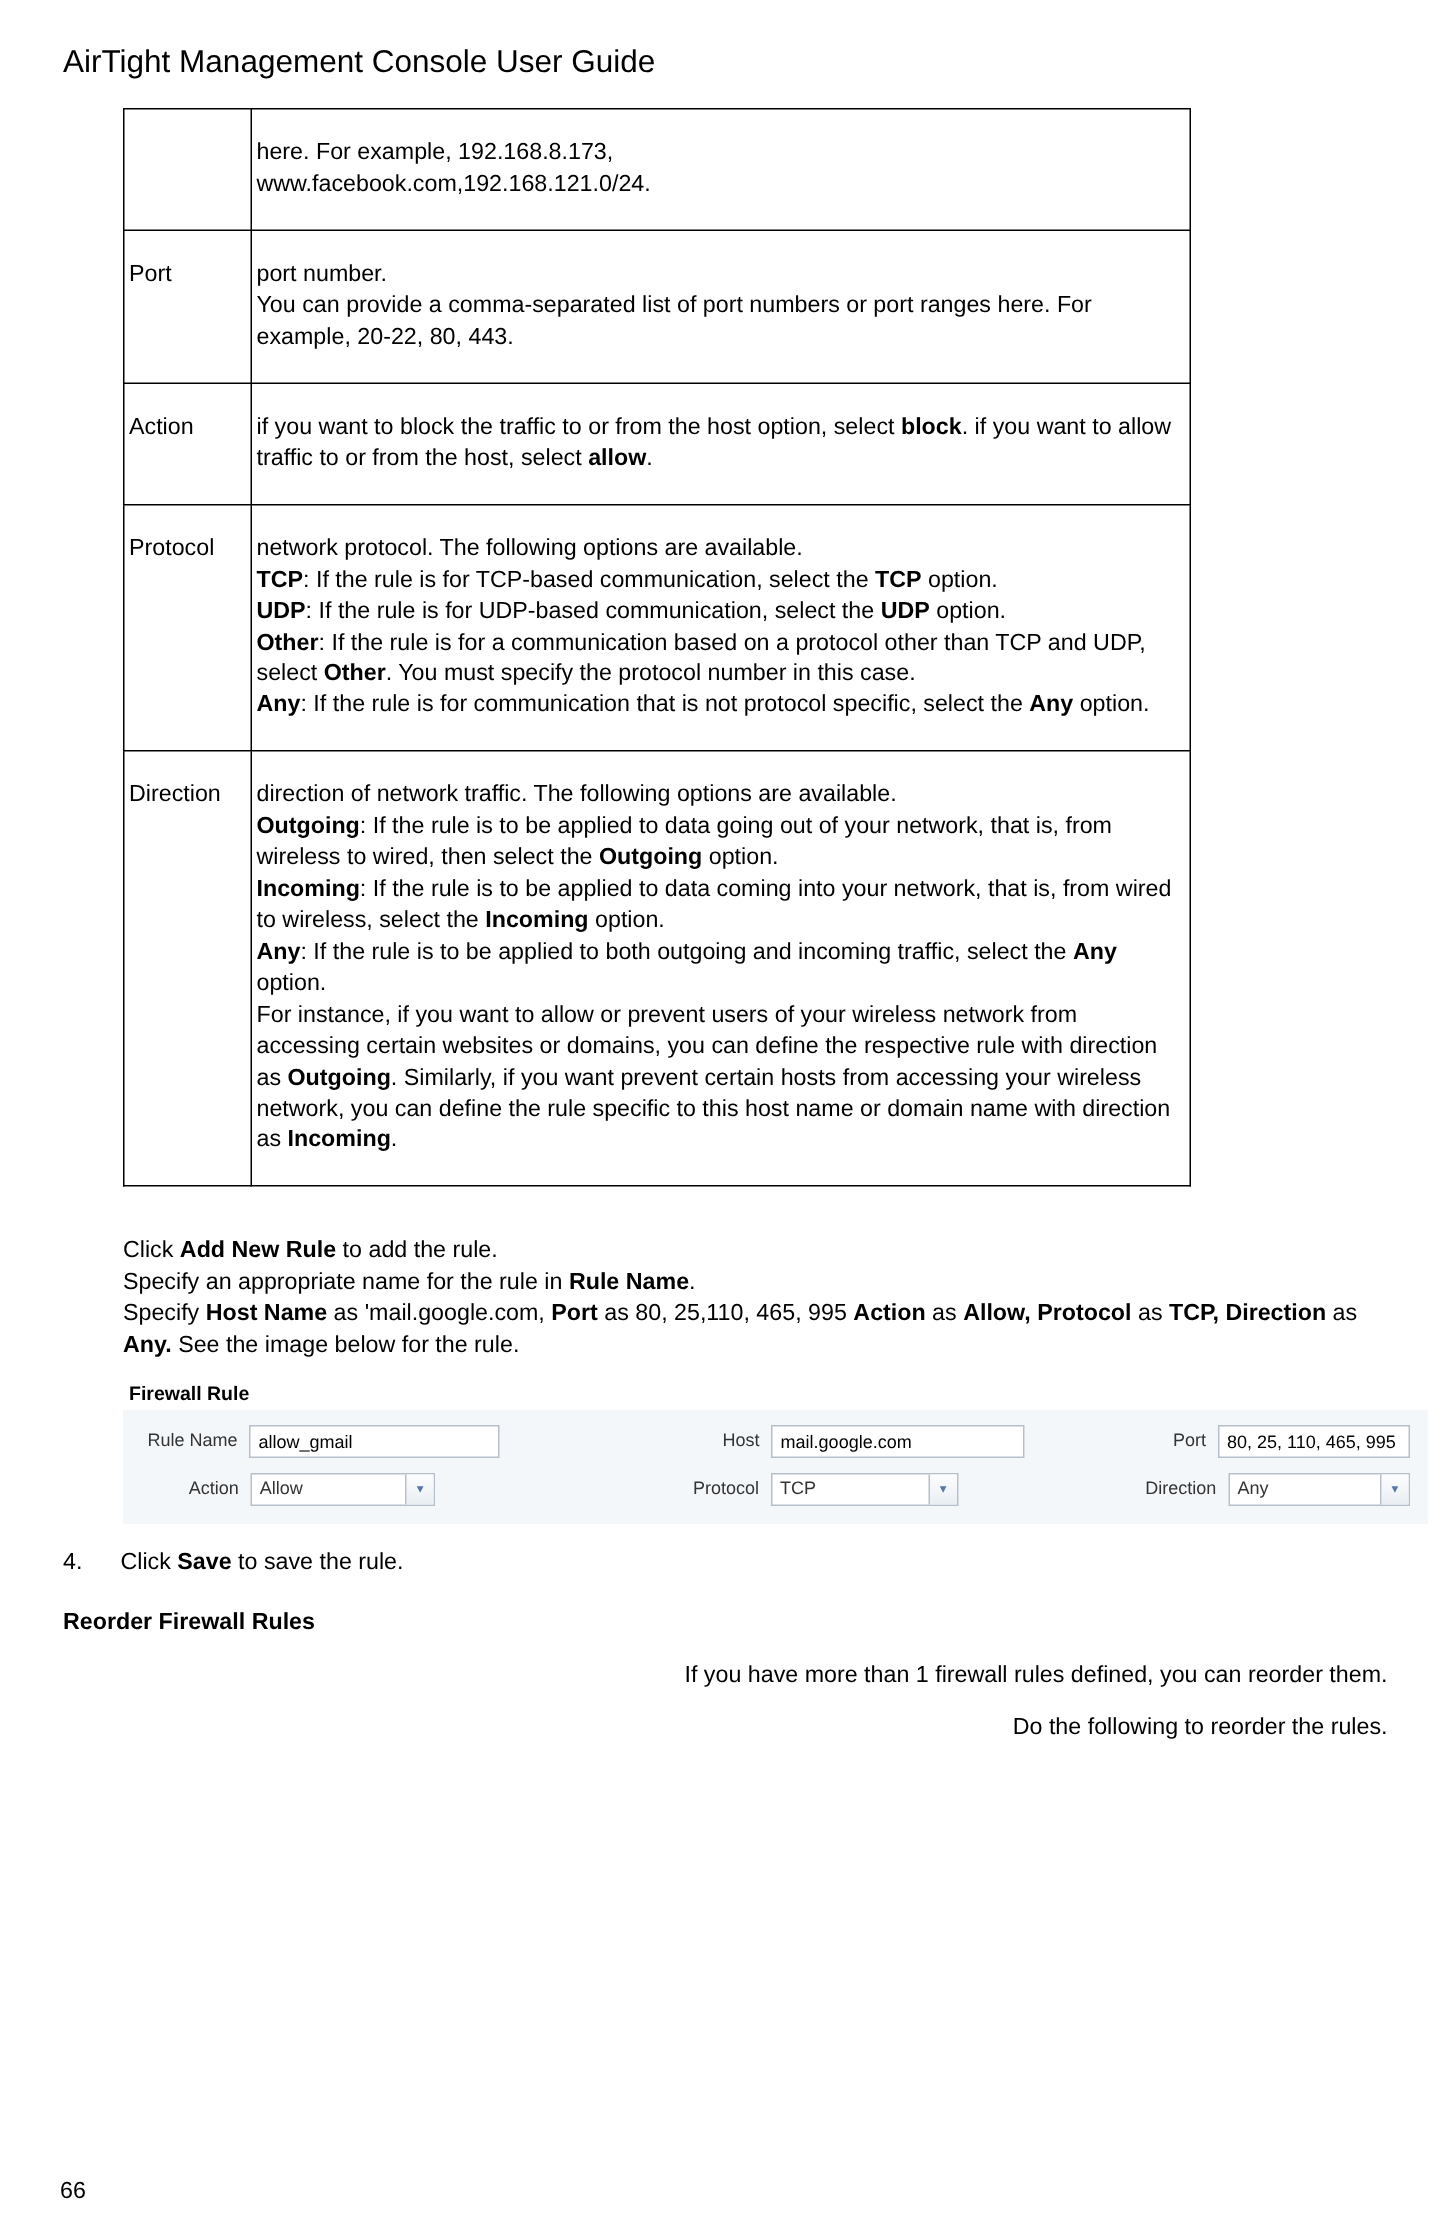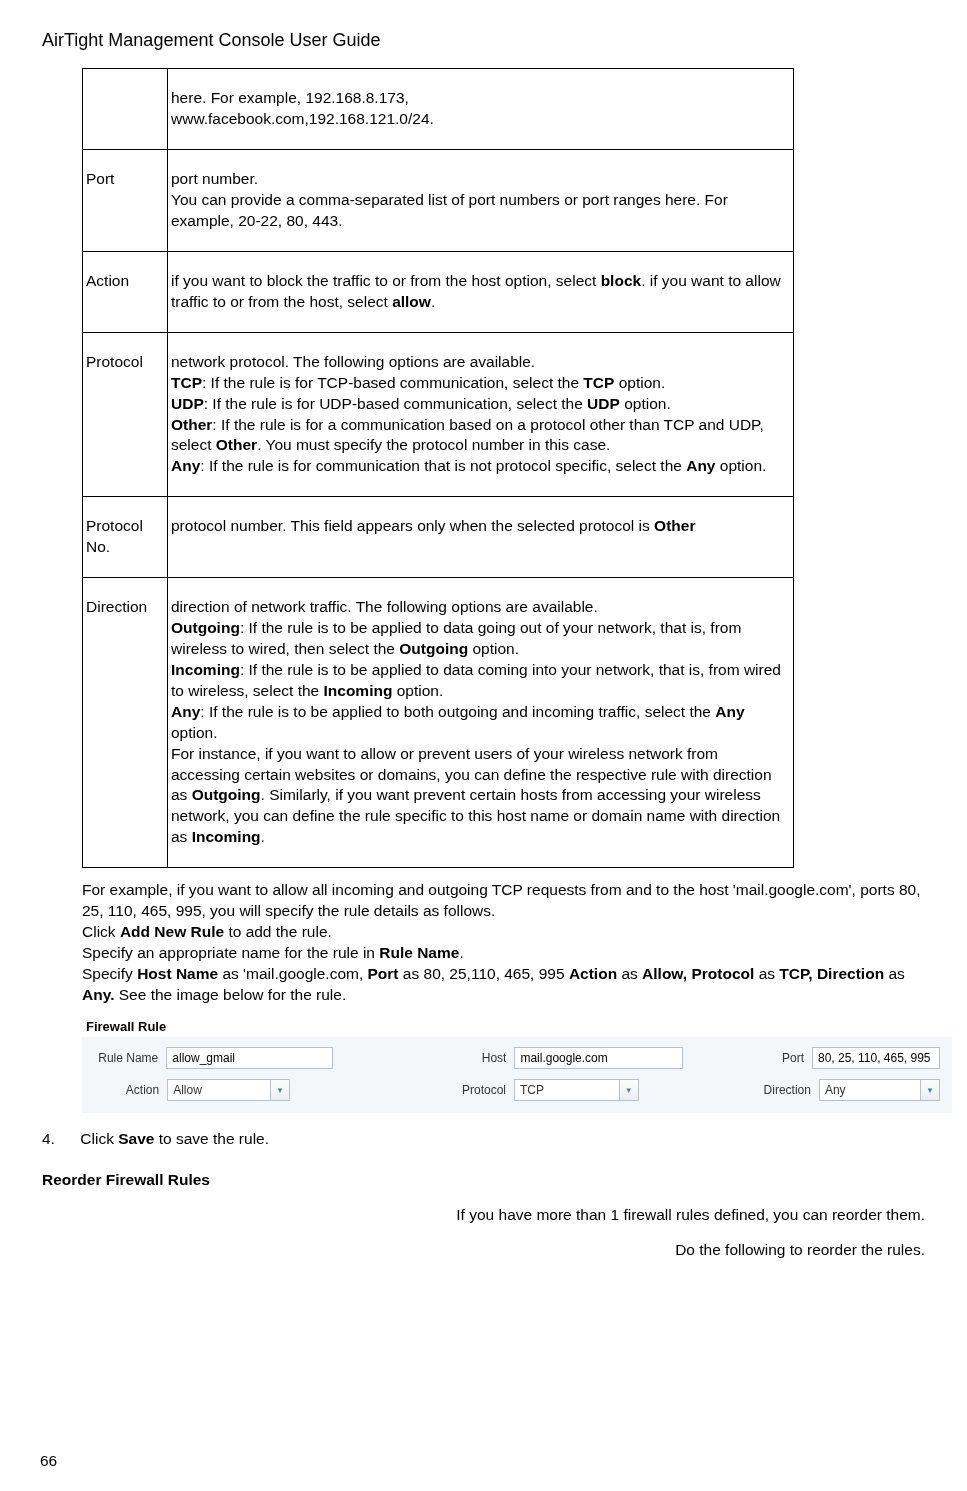--- a/index.html
+++ b/index.html
@@ -5,21 +5,21 @@
   body {
     font-family: Arial, Helvetica, sans-serif;
     font-size: 15.5px;
     line-height: 1.35;
     margin: 0;
     padding: 28px 42px 20px 42px;
     color: #000;
     width: 883px;
   }
   .header {
-    font-size: 18px;
+    font-size: 21px;
     margin-bottom: 16px;
   }
   table.fields {
     border-collapse: collapse;
     width: 712px;
     margin-left: 40px;
     margin-bottom: 12px;
   }
   table.fields td {
     border: 1px solid #000;
@@ -152,40 +152,34 @@
   <td class="field-name">Protocol</td>
   <td>
     <span>network protocol. The following options are available.</span><br>
     <span class="b">TCP</span><span>: If the rule is for TCP-based communication, select the </span><span class="b">TCP</span><span> option.</span><br>
     <span class="b">UDP</span><span>: If the rule is for UDP-based communication, select the </span><span class="b">UDP</span><span> option.</span><br>
     <span class="b">Other</span><span>: If the rule is for a communication based on a protocol other than TCP and UDP, select </span><span class="b">Other</span><span>. You must specify the protocol number in this case.</span><br>
     <span class="b">Any</span><span>: If the rule is for communication that is not protocol specific, select the </span><span class="b">Any</span><span> option.</span>
   </td>
 </tr>
 <tr>
-  <td class="field-name">Protocol No.</td>
-  <td>
-    <span>protocol number. This field appears only when the selected protocol is </span><span class="b">Other</span>
-  </td>
-</tr>
-<tr>
   <td class="field-name">Direction</td>
   <td>
     <span>direction of network traffic. The following options are available.</span><br>
     <span class="b">Outgoing</span><span>: If the rule is to be applied to data going out of your network, that is, from wireless to wired, then select the </span><span class="b">Outgoing</span><span> option.</span><br>
     <span class="b">Incoming</span><span>: If the rule is to be applied to data coming into your network, that is, from wired to wireless, select the </span><span class="b">Incoming</span><span> option.</span><br>
     <span class="b">Any</span><span>:  If the rule is to be applied to both outgoing and incoming traffic, select the </span><span class="b">Any</span><span> option.</span><br>
     <span>For instance, if you want to allow or prevent users of your wireless network from accessing certain websites or domains, you can define the respective rule with direction as </span><span class="b">Outgoing</span><span>. Similarly, if you want prevent certain hosts from accessing your wireless network, you can define the rule specific to this host name or domain name with direction as </span><span class="b">Incoming</span><span>.</span>
   </td>
 </tr>
 </tbody>
   </table>
 
 <div class="para">
-  <span>For example, if you want to allow all incoming and outgoing TCP requests from and to the host 'mail.google.com', ports 80, 25, 110, 465, 995, you will specify the rule details as follows.</span><br>
+  <br>
   <span>Click </span><span class="b">Add New Rule</span><span> to add the rule.</span><br>
   <span>Specify an appropriate name for the rule in </span><span class="b">Rule Name</span><span>.</span><br>
   <span>Specify </span><span class="b">Host Name</span><span> as 'mail.google.com, </span><span class="b">Port</span><span> as 80, 25,110, 465, 995 </span><span class="b">Action</span><span> as </span><span class="b">Allow, Protocol</span><span> as </span><span class="b">TCP, Direction</span><span> as </span><span class="b">Any.</span><span>  See the image below for the rule.</span>
 </div>
 
 <div class="rule-title">Firewall Rule</div>
 <div class="rule-box">
   <div class="rule-row">
     <div class="lbl lbl1">Rule Name</div>
     <input class="txt txt1" value="allow_gmail" style="">

